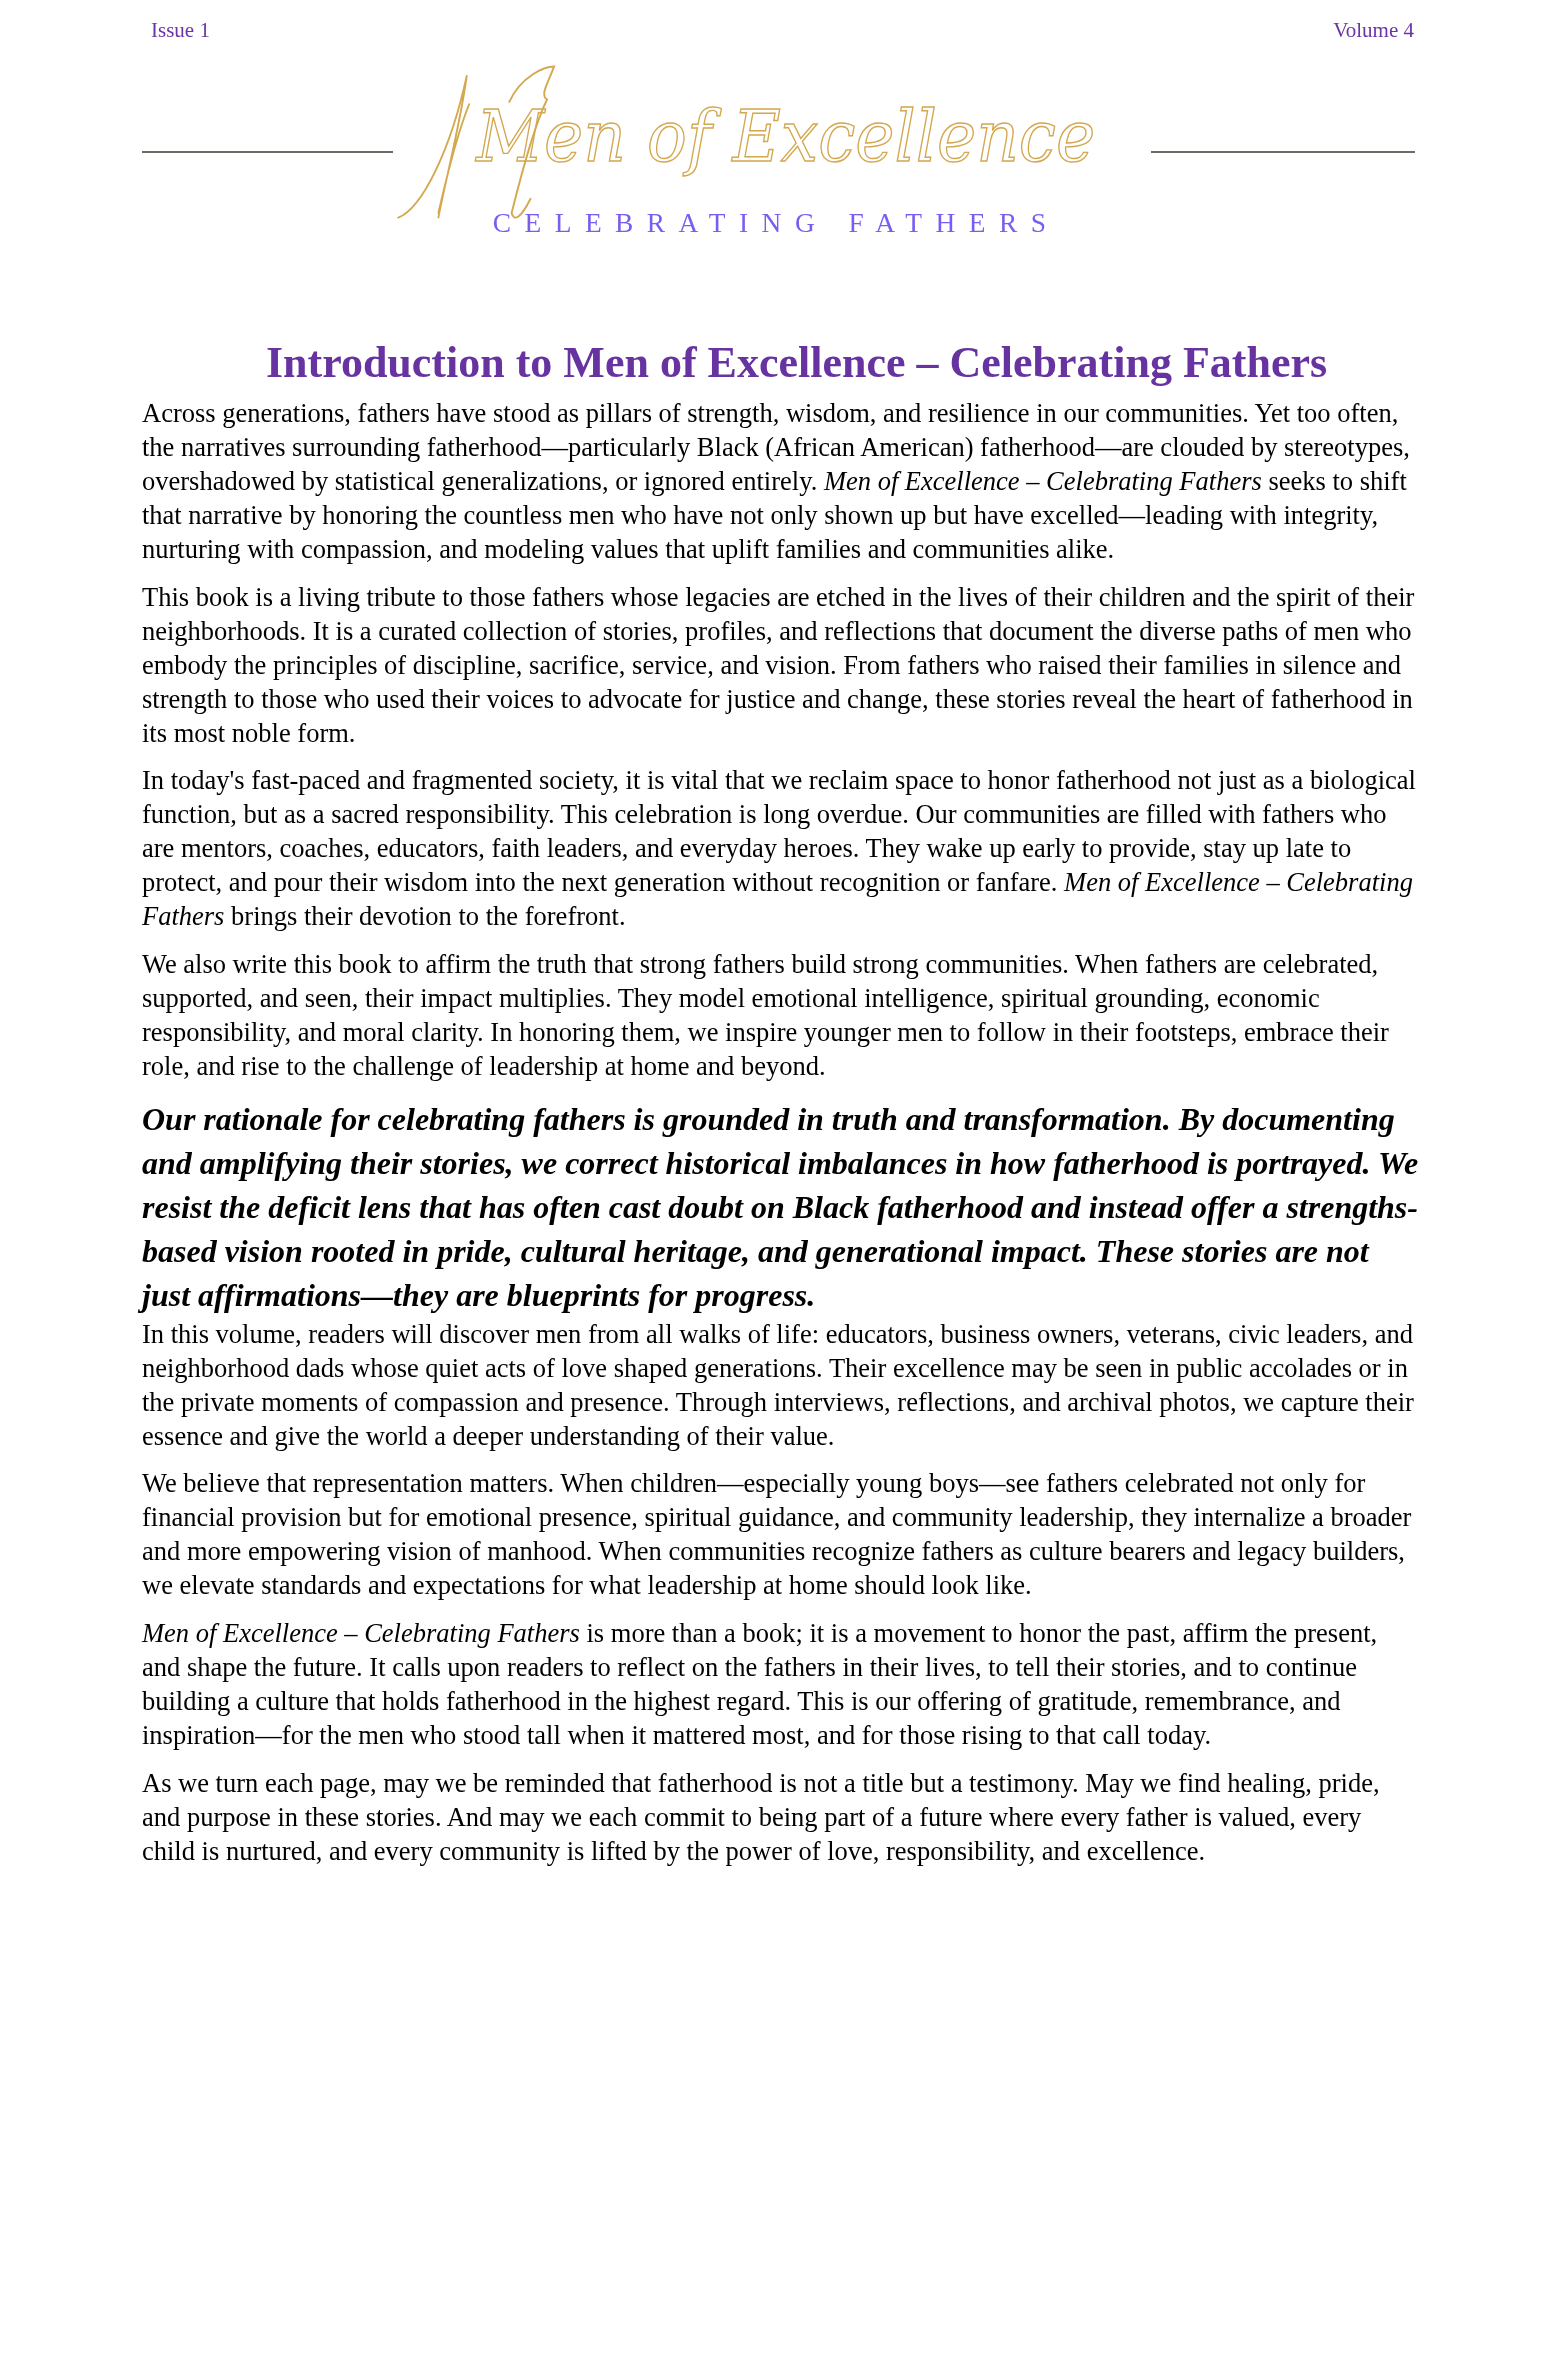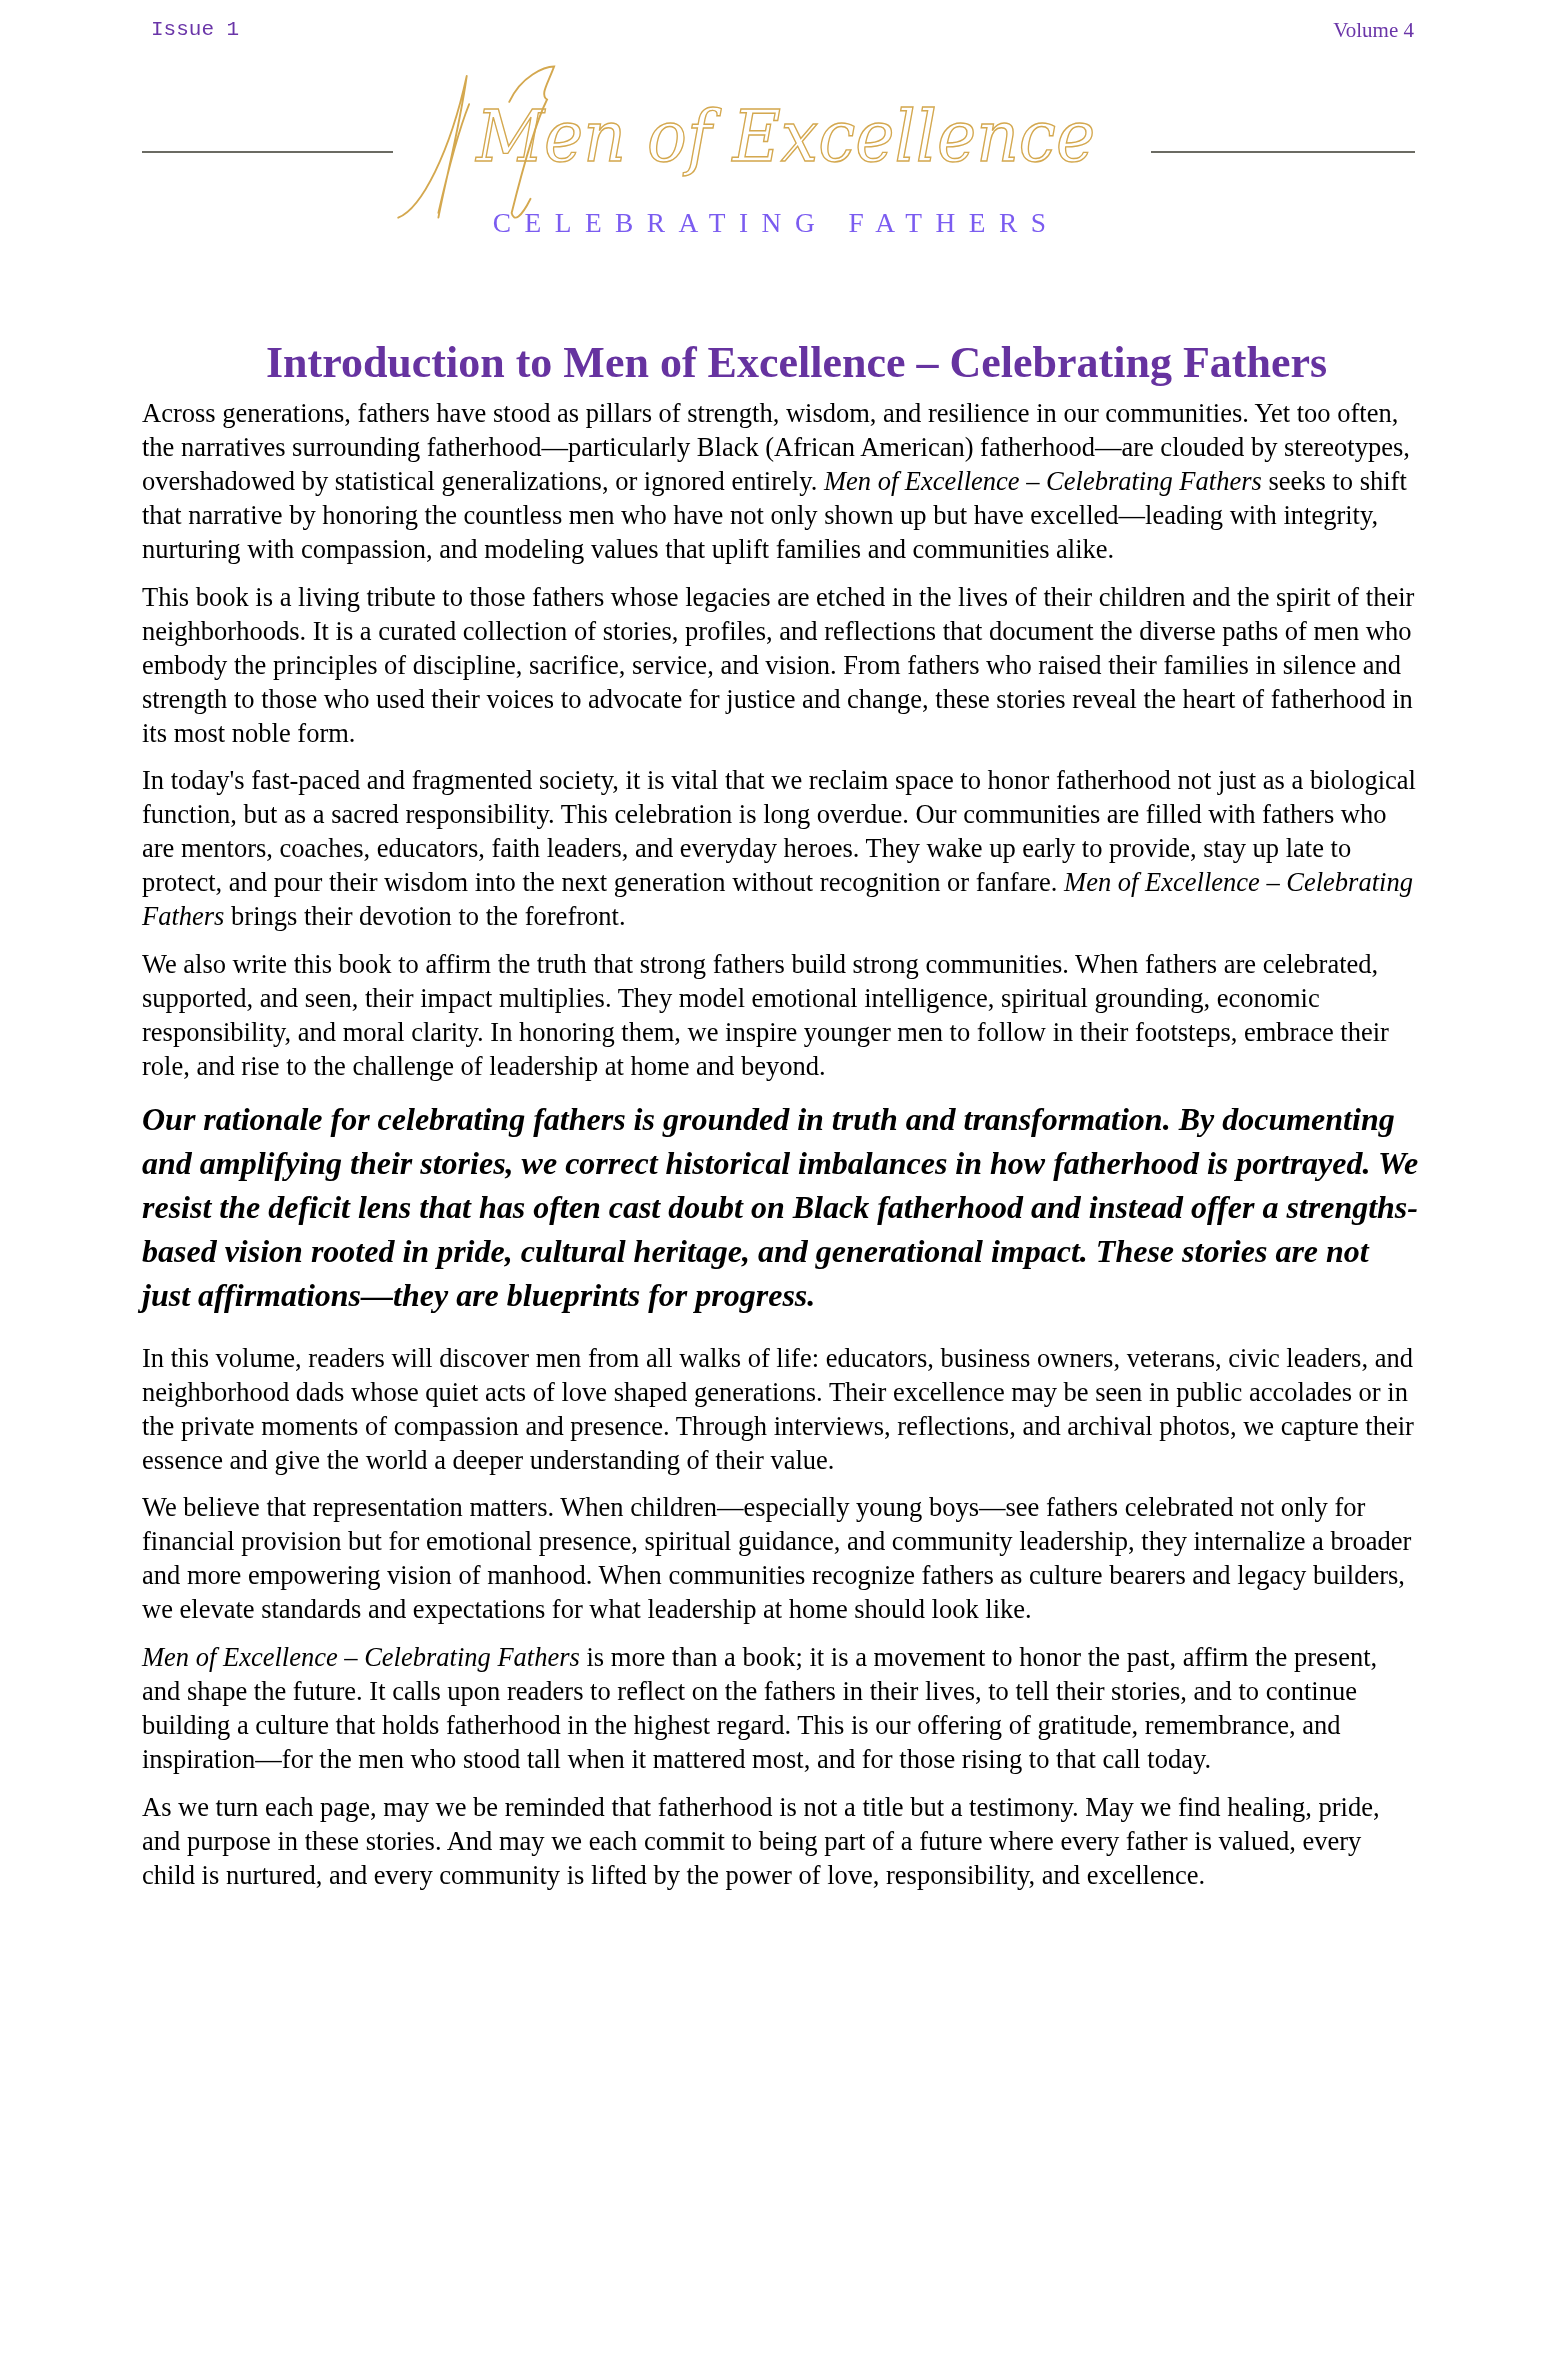--- a/index.html
+++ b/index.html
@@ -1,32 +1,32 @@
 <!DOCTYPE html>
 <html style="font-size:7.6px"><head>
 <meta charset="utf-8">
 <style>
   html, body { margin: 0; padding: 0; background: #ffffff; }
   body { width: 1561px; height: 2413px; position: relative; overflow: hidden;
          font-family: "Liberation Serif", "DejaVu Serif", serif; color: #000; }
   .hdr { position: absolute; top: 18px; font-size: 21px; color: #6a35a8; }
-  .hdr.left { left: 151px; font-family: Liberation Mono, monospace; }
+  .hdr.left { left: 151px; }
   .hdr.right { right: 147px; }
   .rule { position: absolute; top: 151px; height: 1.9px; background: #6b6b63; }
   .rule.left { left: 142px; width: 251px; }
   .rule.right { left: 1151px; width: 264px; }
   .logo { position: absolute; left: 393px; top: 57px; width: 757px; height: 189px; }
   .logo svg { width: 100%; height: 100%; display: block; }
   .script { font-family: "DejaVu Serif", serif; font-style: italic; fill: none; stroke: #d4a84f; stroke-width: 3; }
   .tagline { font-family: "Liberation Serif", serif; fill: #7b5cf0; letter-spacing: 44px; }
   .title { position: absolute; left: 0; top: 323px; width: 1561px; text-align: center;
            font-size: 44px; font-weight: bold; color: #6633a0; margin: 16px; line-height: 1.1; }
   .body { position: absolute; left: 142px; top: 396px; width: 1277px; }
   .body p { margin: 0 0 13.7px 0; font-size: 26.5px; line-height: 34px; }
-  .body p.callout { font-size: 32px; line-height: 44px; font-weight: bold; font-style: italic; margin-bottom: 24px; }
+  .body p.callout { font-size: 32px; line-height: 44px; font-weight: bold; font-style: italic; margin-bottom: 0; }
   .body em { }
 </style>
 </head>
 <body>
 
 <div class="hdr left">Issue 1</div>
 <div class="hdr right">Volume 4</div>
 
 <div class="rule left"></div>
 <div class="rule right"></div>

